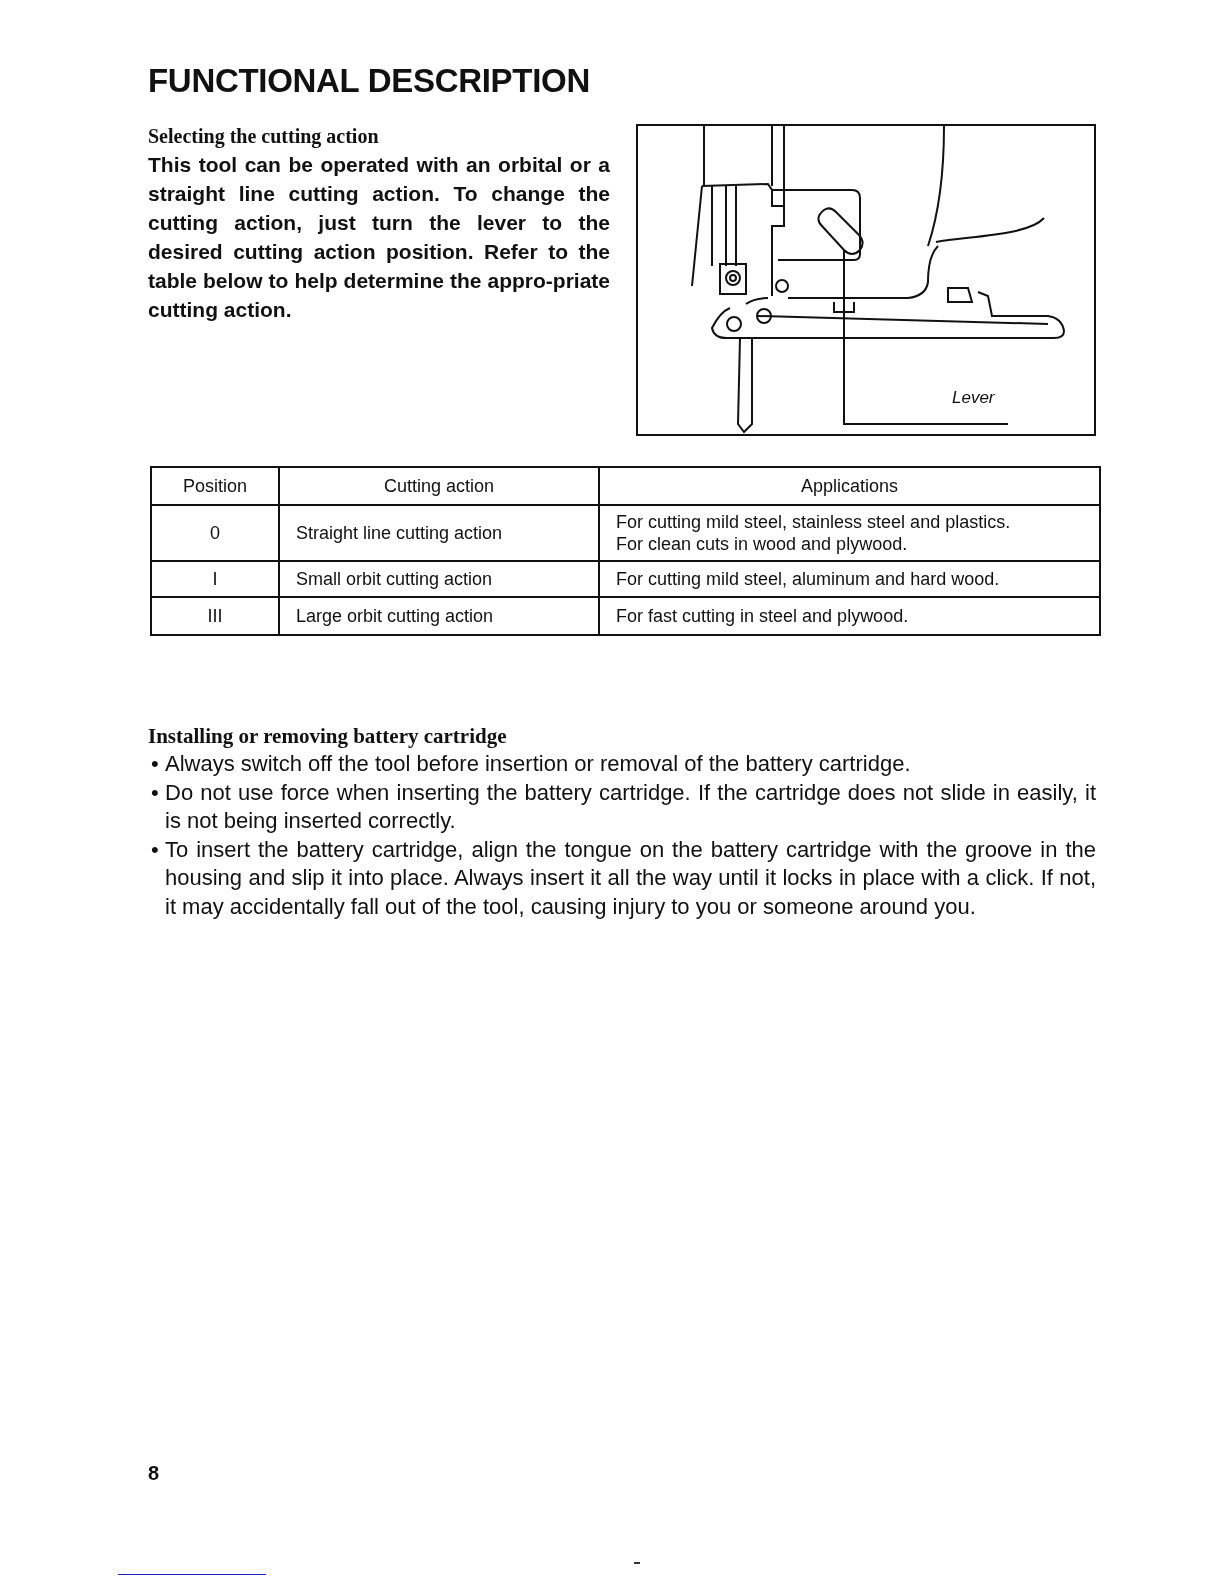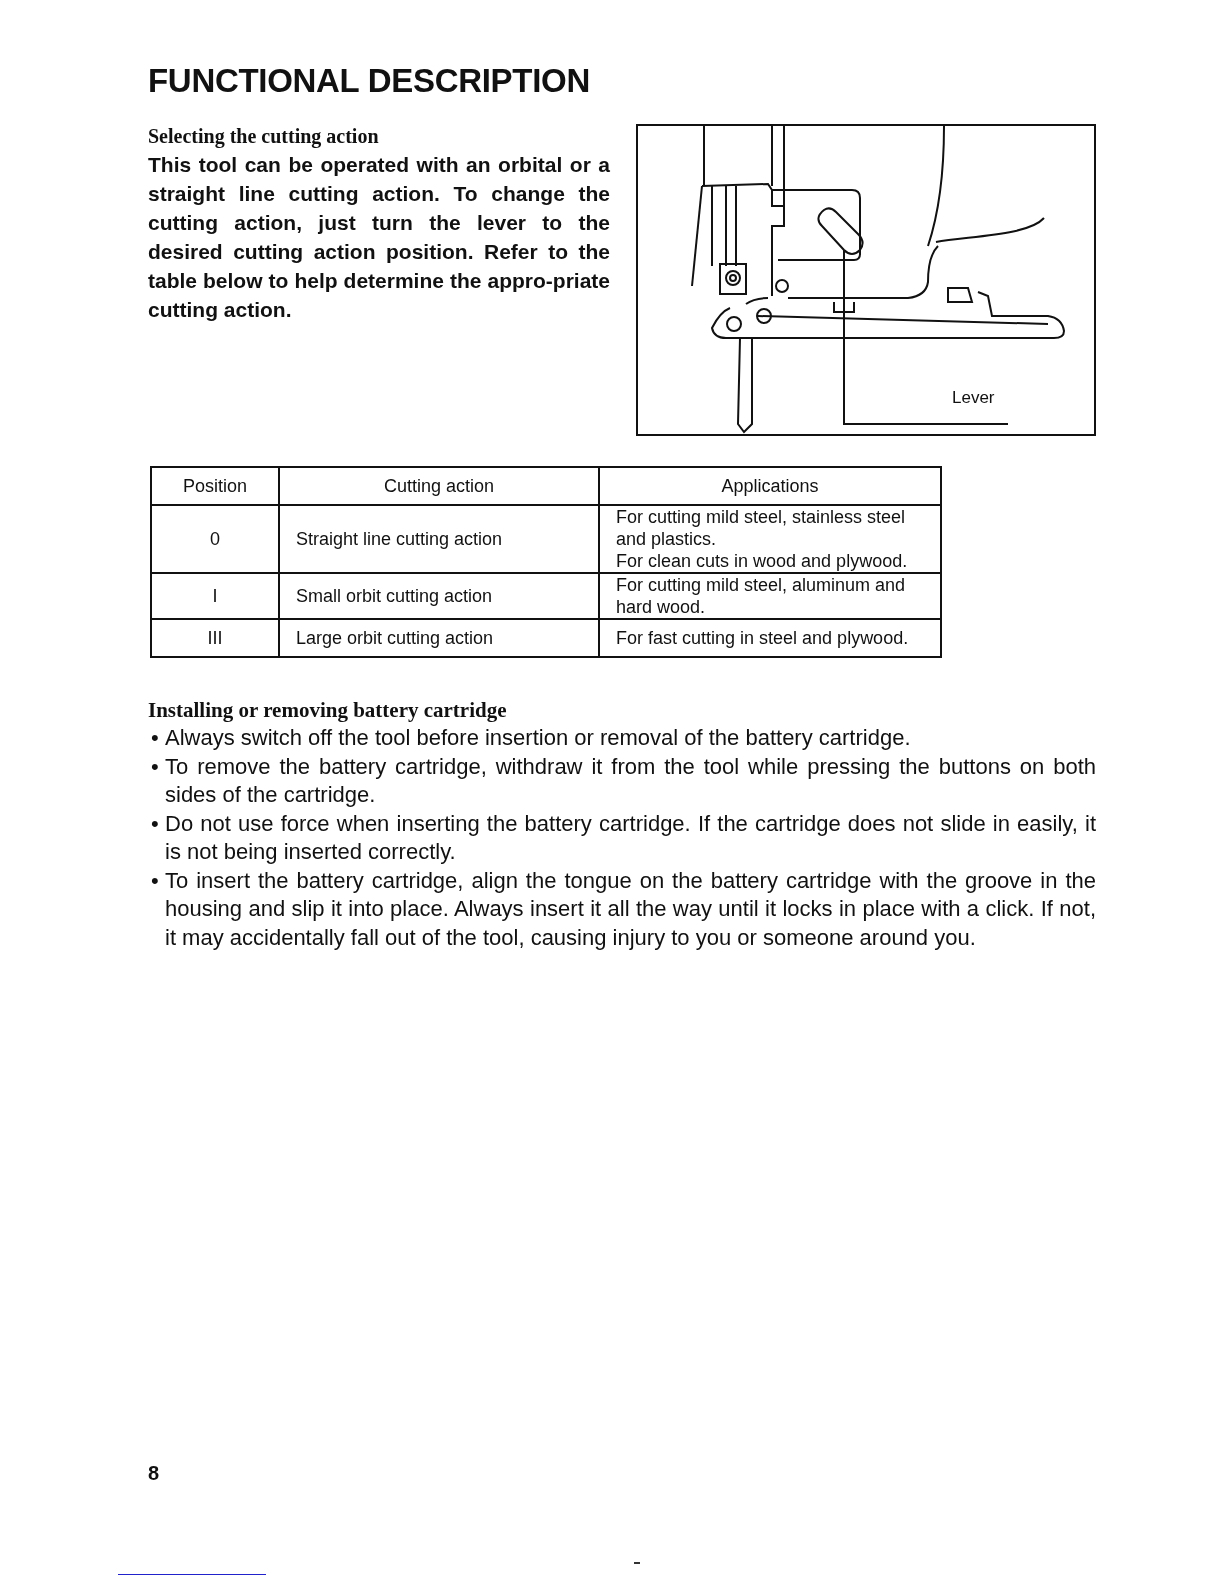--- a/index.html
+++ b/index.html
@@ -3,32 +3,32 @@
 <meta charset="utf-8">
 <style>
   html, body { margin: 0; padding: 0; background: #ffffff; }
   body { width: 1224px; height: 1584px; position: relative; overflow: hidden; color: #111; font-family: "Liberation Sans", sans-serif; }
   .page-title { position: absolute; left: 148px; top: 62px; font-size: 33px; font-weight: bold; letter-spacing: -0.3px; margin: 0; }
   .section1 { position: absolute; left: 148px; top: 122px; width: 462px; }
   .sub-head { font-size: 20px; font-weight: bold; margin: 0; line-height: 28px; font-family: Liberation Serif, serif; }
   .para { font-size: 21px; line-height: 29px; margin: 0; text-align: justify; font-weight: bold; }
   .figure { position: absolute; left: 636px; top: 124px; width: 460px; height: 312px; border: 2px solid #111; box-sizing: border-box; }
   .figure svg { position: absolute; left: 0; top: 0; }
-  .fig-label { position: absolute; left: 314px; top: 262px; font-size: 17px; }
-  table.cut { position: absolute; left: 150px; top: 466px; width: 792px; border-collapse: collapse; font-size: 18px; }
+  .fig-label { position: absolute; left: 314px; top: 262px; font-size: 17px; font-style: italic; }
+  table.cut { position: absolute; left: 150px; top: 466px; width: 951px; border-collapse: collapse; font-size: 18px; }
   table.cut th, table.cut td { border: 2px solid #111; padding: 0 16px; font-weight: normal; }
   table.cut th { height: 36px; text-align: center; }
   table.cut td.pos { text-align: center; width: 94px; }
   table.cut td.act { width: 286px; }
   table.cut td.app { line-height: 22px; }
   tr.r2 td { height: 54px; }
   tr.r1 td { height: 34px; }
   tr.r3 td { height: 56px; }
   tr.r4 td { height: 36px; }
-  .section2 { position: absolute; left: 148px; top: 696px; width: 948px; }
+  .section2 { position: absolute; left: 148px; top: 722px; width: 948px; }
   .section2 .sub-head { font-size: 21px; line-height: 28px; }
   ul.bullets { list-style: none; margin: 0; padding: 0; }
   ul.bullets li { font-size: 22px; line-height: 28.5px; padding-left: 17px; text-indent: -14px; text-align: justify; }
   ul.bullets li::before { content: "\2022"; display: inline-block; width: 14px; text-indent: 0; }
   .page-num { position: absolute; left: 148px; top: 1462px; font-size: 20px; font-weight: bold; }
   .blue-line { position: absolute; left: 118px; top: 1574px; width: 148px; height: 1px; background: #2222cc; }
   .dash { position: absolute; left: 634px; top: 1562px; width: 6px; height: 2px; background: #333; }
 </style>
 </head>
 <body>
@@ -113,21 +113,20 @@
         <div>For fast cutting in steel and plywood.</div>
       </td>
     </tr>
   </tbody>
 </table>
 
 <div class="section2">
   <h2 class="sub-head">Installing or removing battery cartridge</h2>
   <ul class="bullets">
     <li>Always switch off the tool before insertion or removal of the battery cartridge.</li>
-    <li>To remove the battery cartridge, withdraw it from the tool while pressing the buttons on both sides of the cartridge.</li>
     <li>Do not use force when inserting the battery cartridge. If the cartridge does not slide in easily, it is not being inserted correctly.</li>
     <li>To insert the battery cartridge, align the tongue on the battery cartridge with the groove in the housing and slip it into place. Always insert it all the way until it locks in place with a click. If not, it may accidentally fall out of the tool, causing injury to you or someone around you.</li>
   </ul>
 </div>
 
 <div class="page-num">8</div>
 <div class="blue-line"></div>
 <div class="dash"></div>
 
 </body></html>

